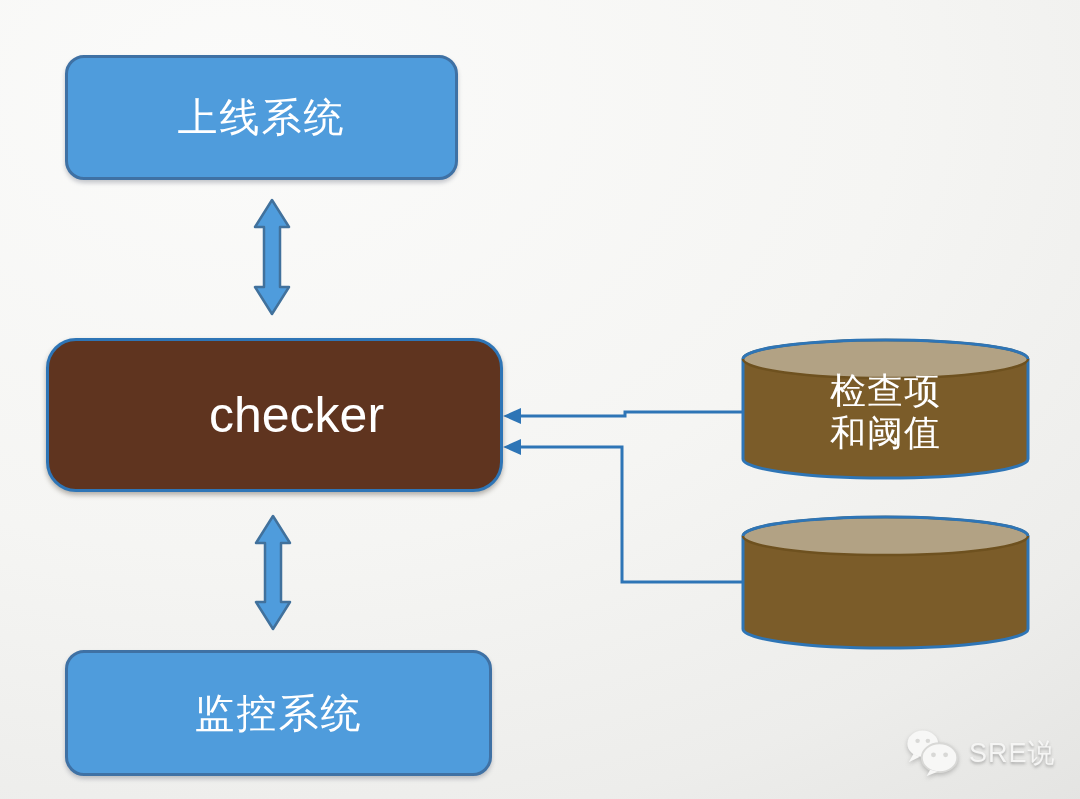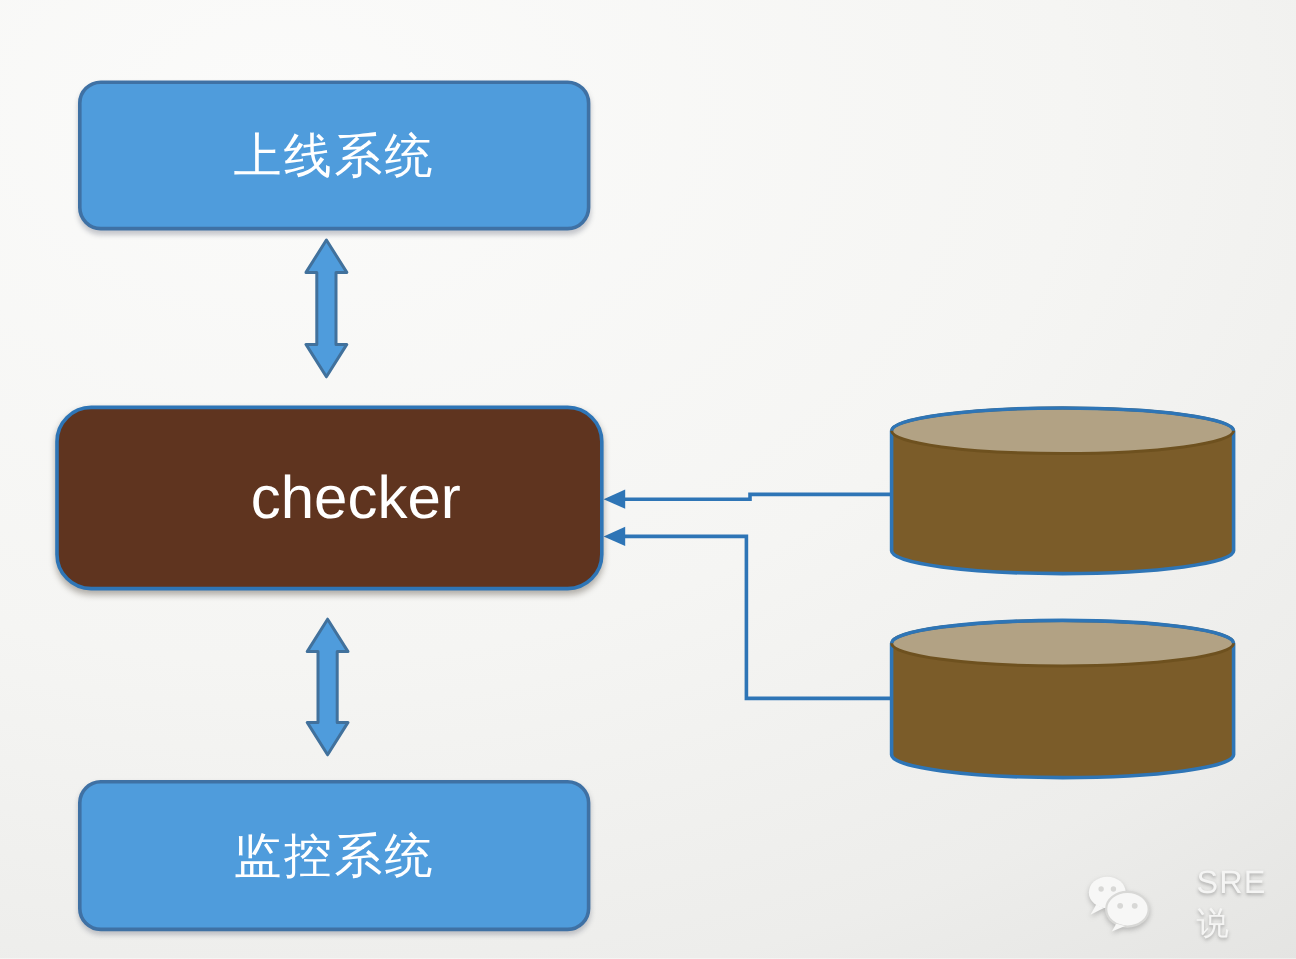--- a/index.html
+++ b/index.html
@@ -17,21 +17,21 @@
   .node{
     position:absolute;display:flex;align-items:center;justify-content:center;
     color:#fff;text-align:center;box-sizing:border-box;
   }
   .blue-box{
     border-radius:19px;
     border:3px solid;
     box-shadow:0 3px 4px rgba(60,70,90,0.28);
     font-size:40px;letter-spacing:2px;
   }
-  .box-top   {left:65px; top:67px;  width:427px; height:125px;}
+  .box-top   {left:65px; top:55px;  width:393px; height:125px;}
   .box-bottom{left:65px; top:650px; width:427px; height:126px;}
   .checker-box{
     left:46px; top:338px; width:457px; height:154px;
     border-radius:30px;border:3px solid;
     box-shadow:0 3px 5px rgba(50,40,30,0.35);
     font-size:50px;
   }
   .cyl-label{
     position:absolute;display:flex;flex-direction:column;
     align-items:center;justify-content:center;
@@ -39,21 +39,20 @@
   }
   .cyl-label-1{left:743px; top:362px; width:285px; height:100px;}
   .cyl-label-2{left:743px; top:540px; width:285px; height:92px;}
   .watermark{
     position:absolute;left:905px;top:722px;width:170px;height:62px;
     display:flex;align-items:center;gap:8px;
   }
   .watermark .wm-text{
     color:#f5f5f4;font-size:27px;letter-spacing:1px;
     text-shadow:0 2px 3px rgba(90,90,90,0.45);
-    margin-left:28px;
   }
   .wm-icon{width:56px;height:50px;flex:0 0 auto;
     filter:drop-shadow(0 2px 2px rgba(90,90,90,0.35));}
 </style>
 </head>
 <body>
 
 <div class="canvas">
 
   <svg class="layer" viewBox="0 0 1080 799" xmlns="http://www.w3.org/2000/svg">
@@ -88,20 +87,24 @@
   </div>
 
   <div class="node checker-box" style="background: rgb(95, 52, 31); border-color: rgb(46, 117, 182); padding-left: 44px;">
     <span>checker</span>
   </div>
 
   <div class="node blue-box box-bottom" style="background: rgb(79, 156, 220); border-color: rgb(63, 113, 164); align-items: center;">
     <span>监控系统</span>
   </div>
 
+  <div class="cyl-label cyl-label-1">
+    <span>检查项</span>
+    <span>和阈值</span>
+  </div>
 
   <div class="watermark">
     <svg class="wm-icon" viewBox="0 0 60 52" xmlns="http://www.w3.org/2000/svg">
       <g fill="#F7F7F6">
         <ellipse cx="19" cy="16" rx="16.5" ry="14"></ellipse>
         <path d="M9,27 L4,36 L16,30 Z"></path>
       </g>
       <g fill="#D8D8D6">
         <circle cx="13.5" cy="13" r="2.4"></circle>
         <circle cx="24.5" cy="13" r="2.4"></circle>

